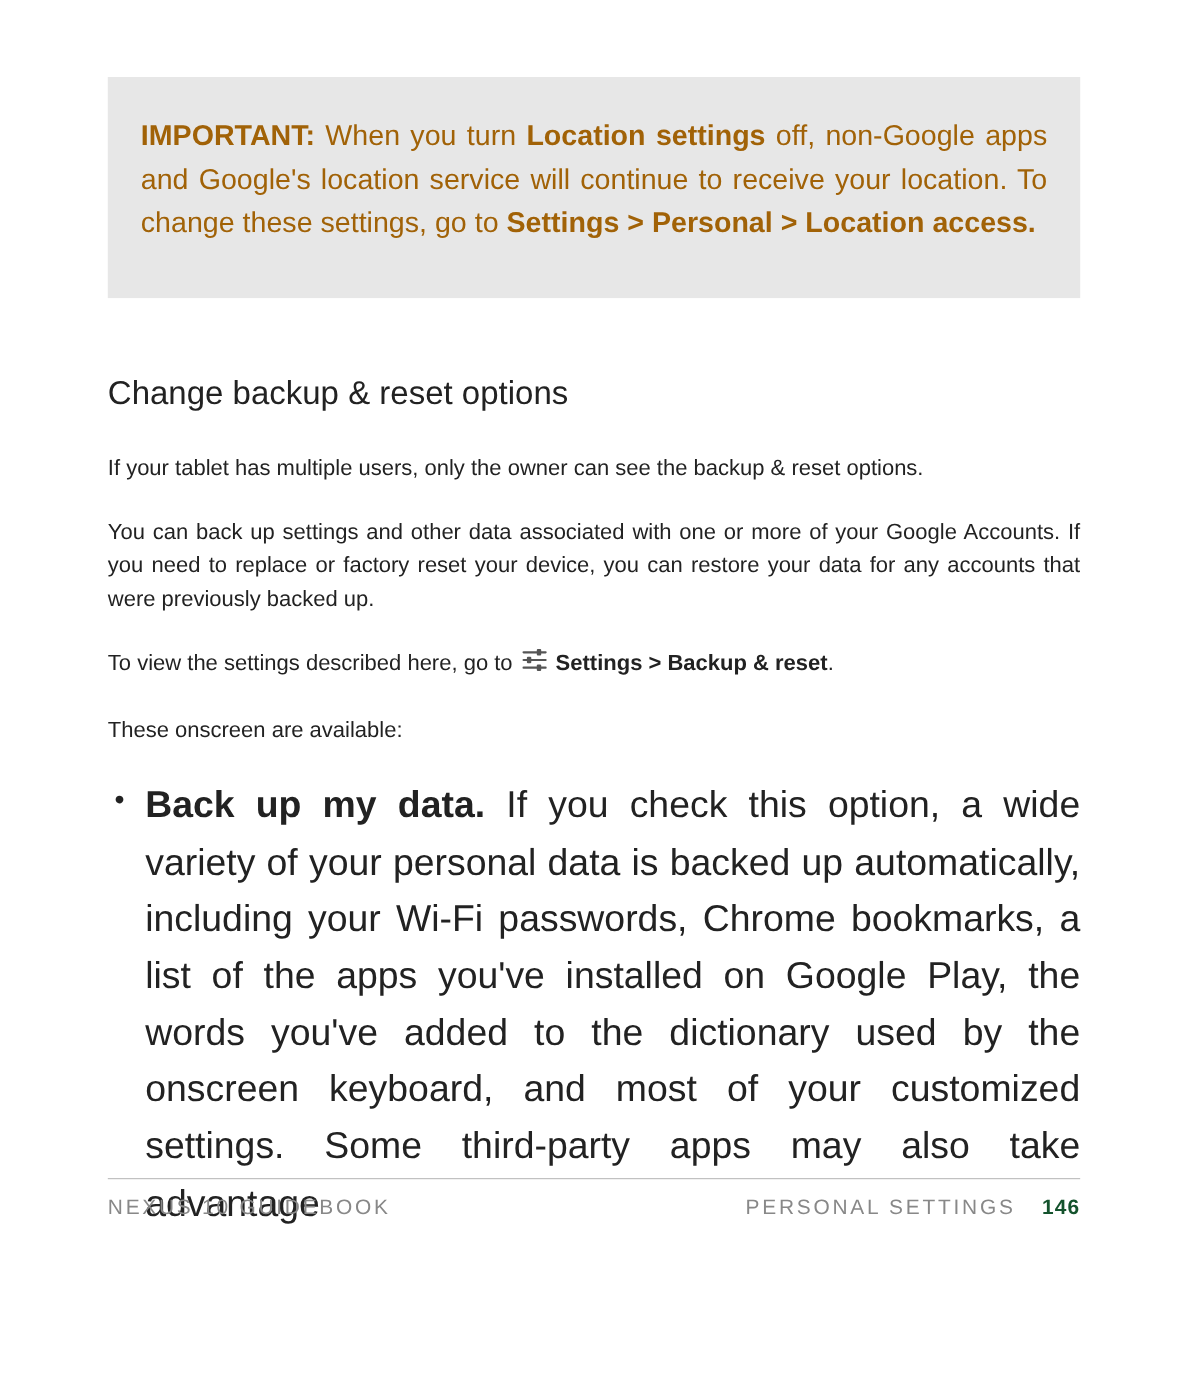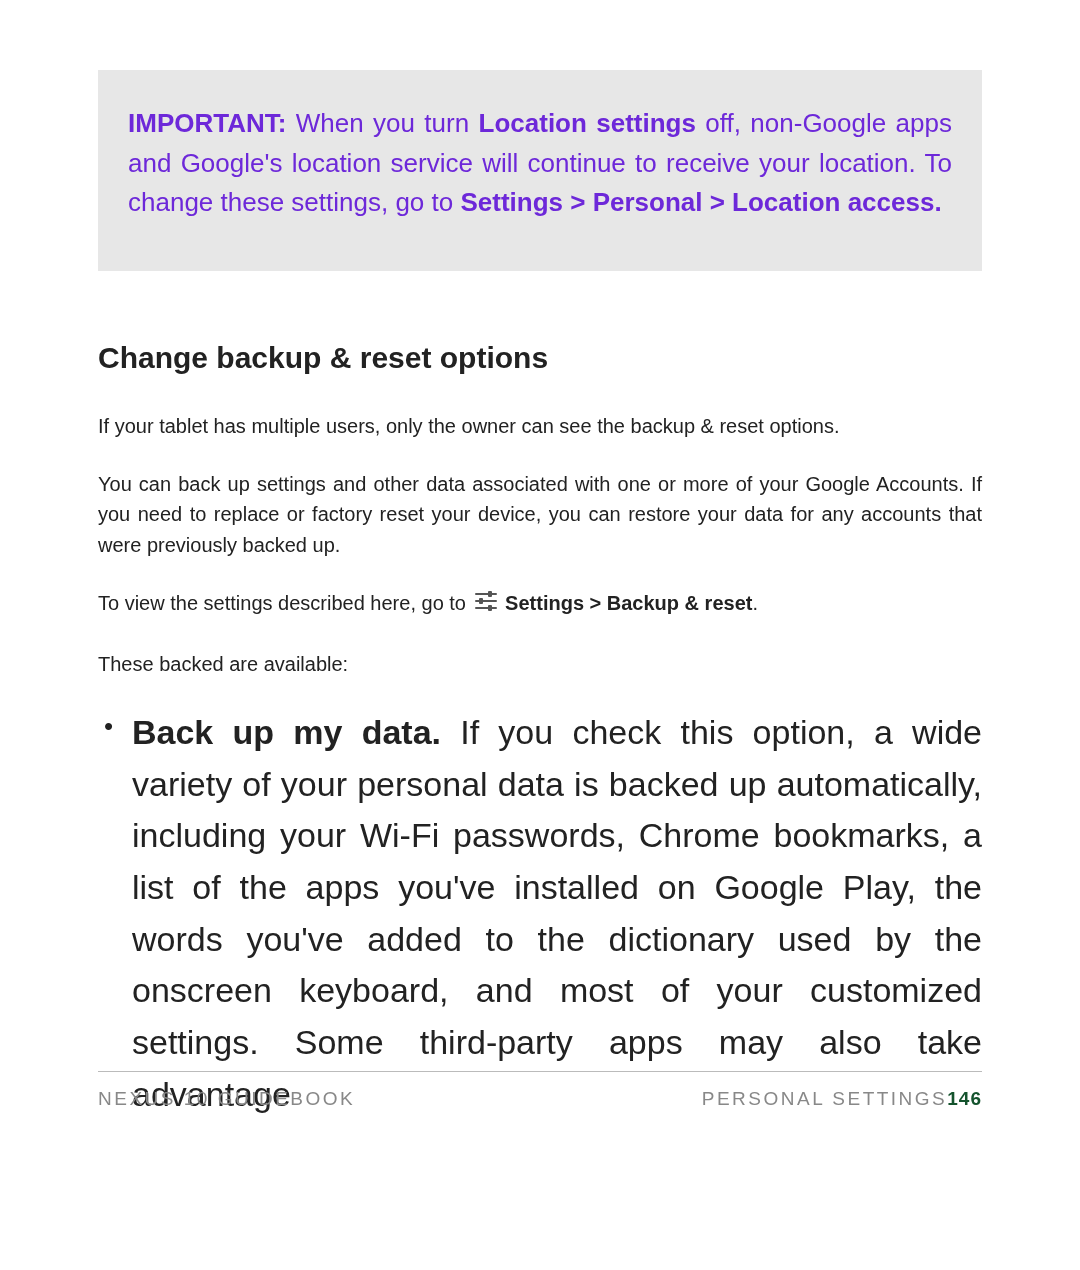--- a/index.html
+++ b/index.html
@@ -17,28 +17,28 @@
     position: relative;
   }
   .callout {
     background: #e7e7e7;
     padding: 34px 30px 48px 30px;
     margin-bottom: 70px;
   }
   .callout p {
     font-size: 26px;
     line-height: 1.52;
-    color: #6d28d9;
+    color: #a16207;
     text-align: justify;
     text-justify: inter-word;
   }
   .bold { font-weight: 700; }
   h2.section-heading {
     font-size: 30px;
-    font-weight: 700;
+    font-weight: 400;
     margin-bottom: 36px;
   }
   .body-text p {
     font-size: 20px;
     line-height: 1.52;
     color: #222;
     margin-bottom: 28px;
     text-align: justify;
     text-justify: inter-word;
   }
@@ -77,20 +77,21 @@
     padding-top: 16px;
     display: flex;
     justify-content: space-between;
     align-items: baseline;
     font-size: 19px;
     letter-spacing: 2.5px;
     color: #888;
   }
   .footer .right {
     display: flex;
+    gap: 24px;
     align-items: baseline;
   }
   .footer .pagenum {
     color: #14532d;
     font-weight: 600;
     letter-spacing: 1px;
   }
 </style>
 </head>
 <body>
@@ -122,21 +123,21 @@
           <g fill="#555">
             <rect x="14" y="1" width="4" height="6" rx="1"></rect>
             <rect x="5" y="8" width="4" height="6" rx="1"></rect>
             <rect x="14" y="15" width="4" height="6" rx="1"></rect>
           </g>
         </svg>
       </span>
       <span class="bold">Settings &gt; Backup &amp; reset</span><span>.</span>
     </p>
 
-    <p class="intro">These backed are available:</p>
+    <p class="intro">These onscreen are available:</p>
 
     <ul class="options">
       <li>
         <span class="bold">Back up my data.</span><span> If you check this option, a wide variety of your personal data is backed up automatically, including your Wi-Fi passwords, Chrome bookmarks, a list of the apps you've installed on Google Play, the words you've added to the dictionary used by the onscreen keyboard, and most of your customized settings. Some third-party apps may also take advantage</span>
       </li>
     </ul>
   </div>
 
   <div class="footer">
     <div class="left">NEXUS 10 GUIDEBOOK</div>

